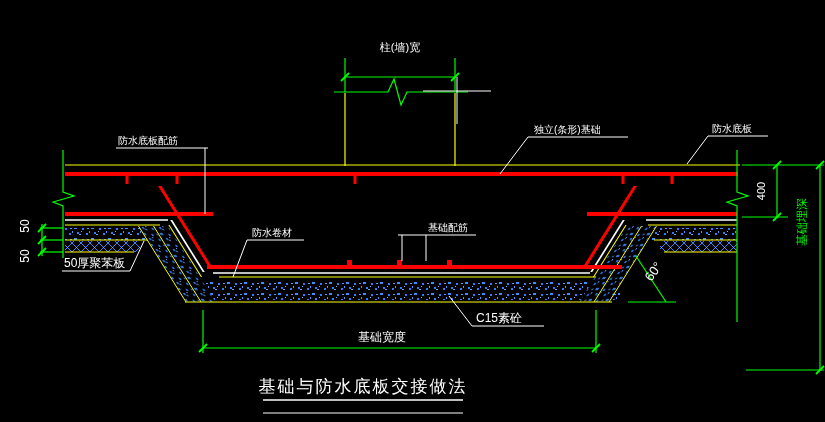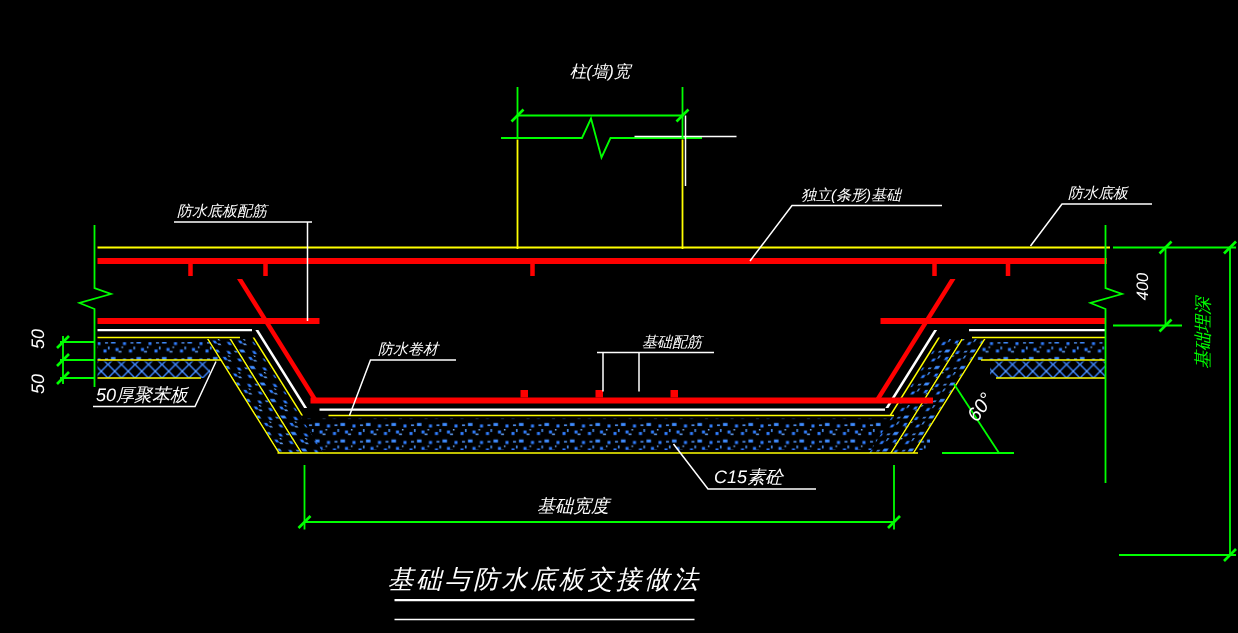--- a/index.html
+++ b/index.html
@@ -1,17 +1,17 @@
 <!DOCTYPE html>
 <html><head>
 <meta charset="utf-8">
 <style>
   html,body{margin:0;padding:0;background:#000;}
   #stage{position:relative;width:825px;height:422px;background:#000;overflow:hidden;
-         font-family:"Liberation Sans","DejaVu Sans",sans-serif;font-style:italic;}
+         font-family:"Liberation Sans","DejaVu Sans",sans-serif;}
   svg text{font-family:"Liberation Sans","DejaVu Sans",sans-serif;}
 </style>
 </head>
 <body>
 
 <div id="stage">
 <svg width="825" height="422" viewBox="0 0 825 422">
   <defs>
     <pattern id="speckle" width="17" height="11" patternUnits="userSpaceOnUse">
       <rect width="17" height="11" fill="#000"></rect>

